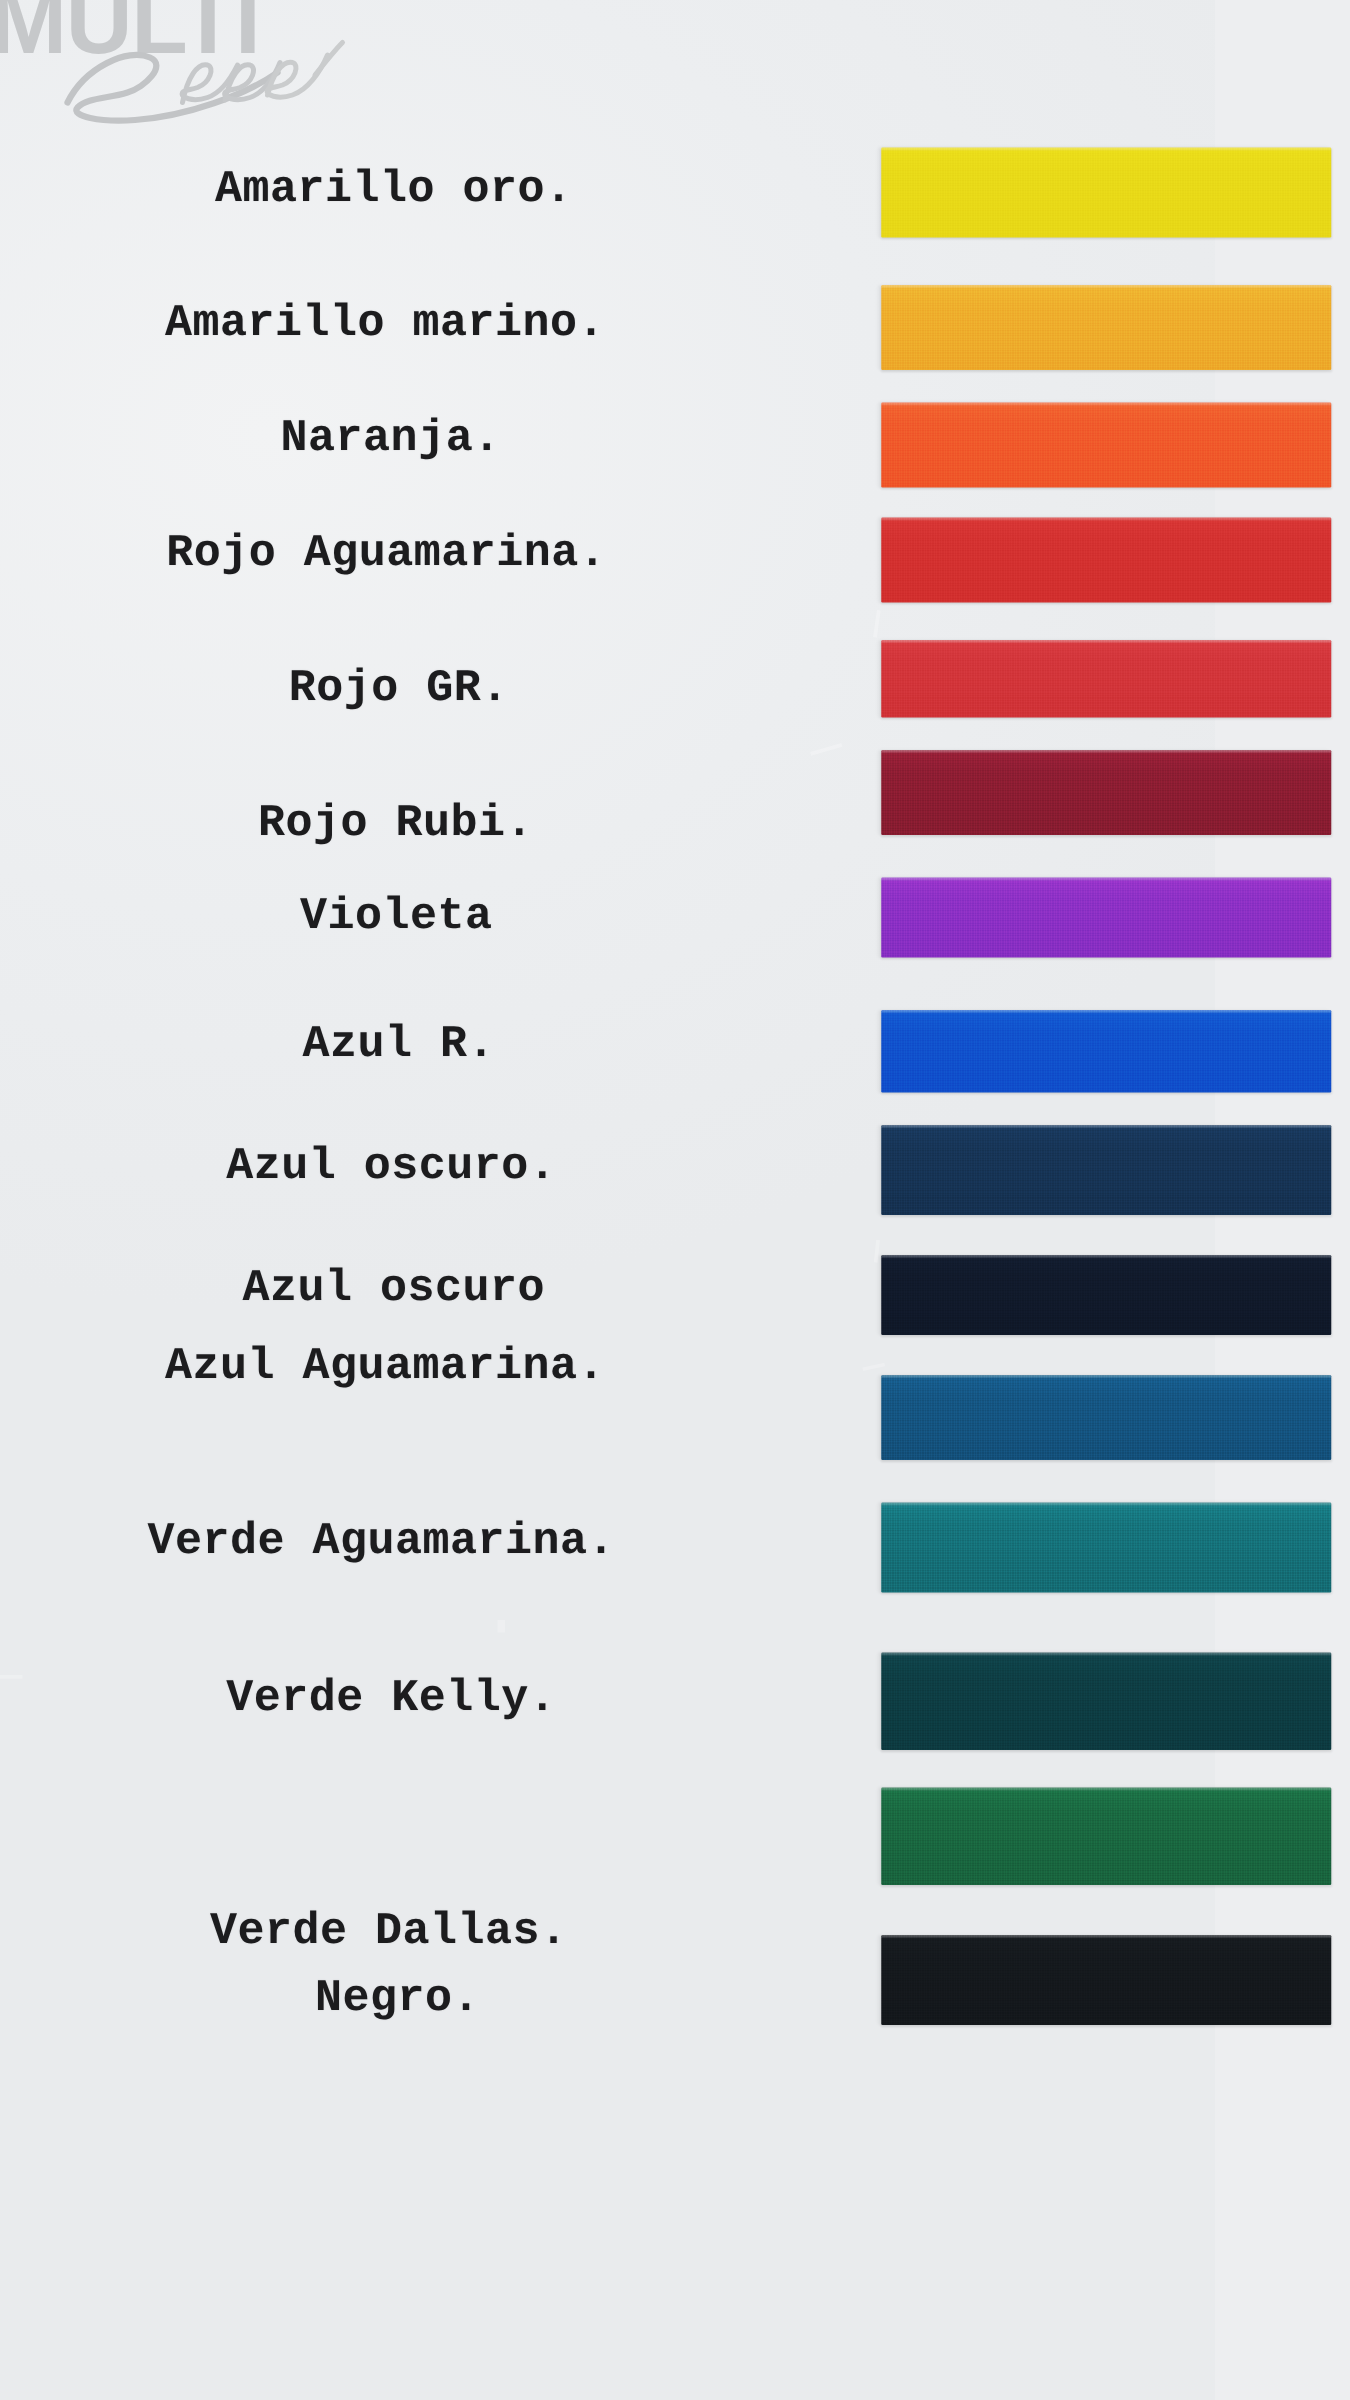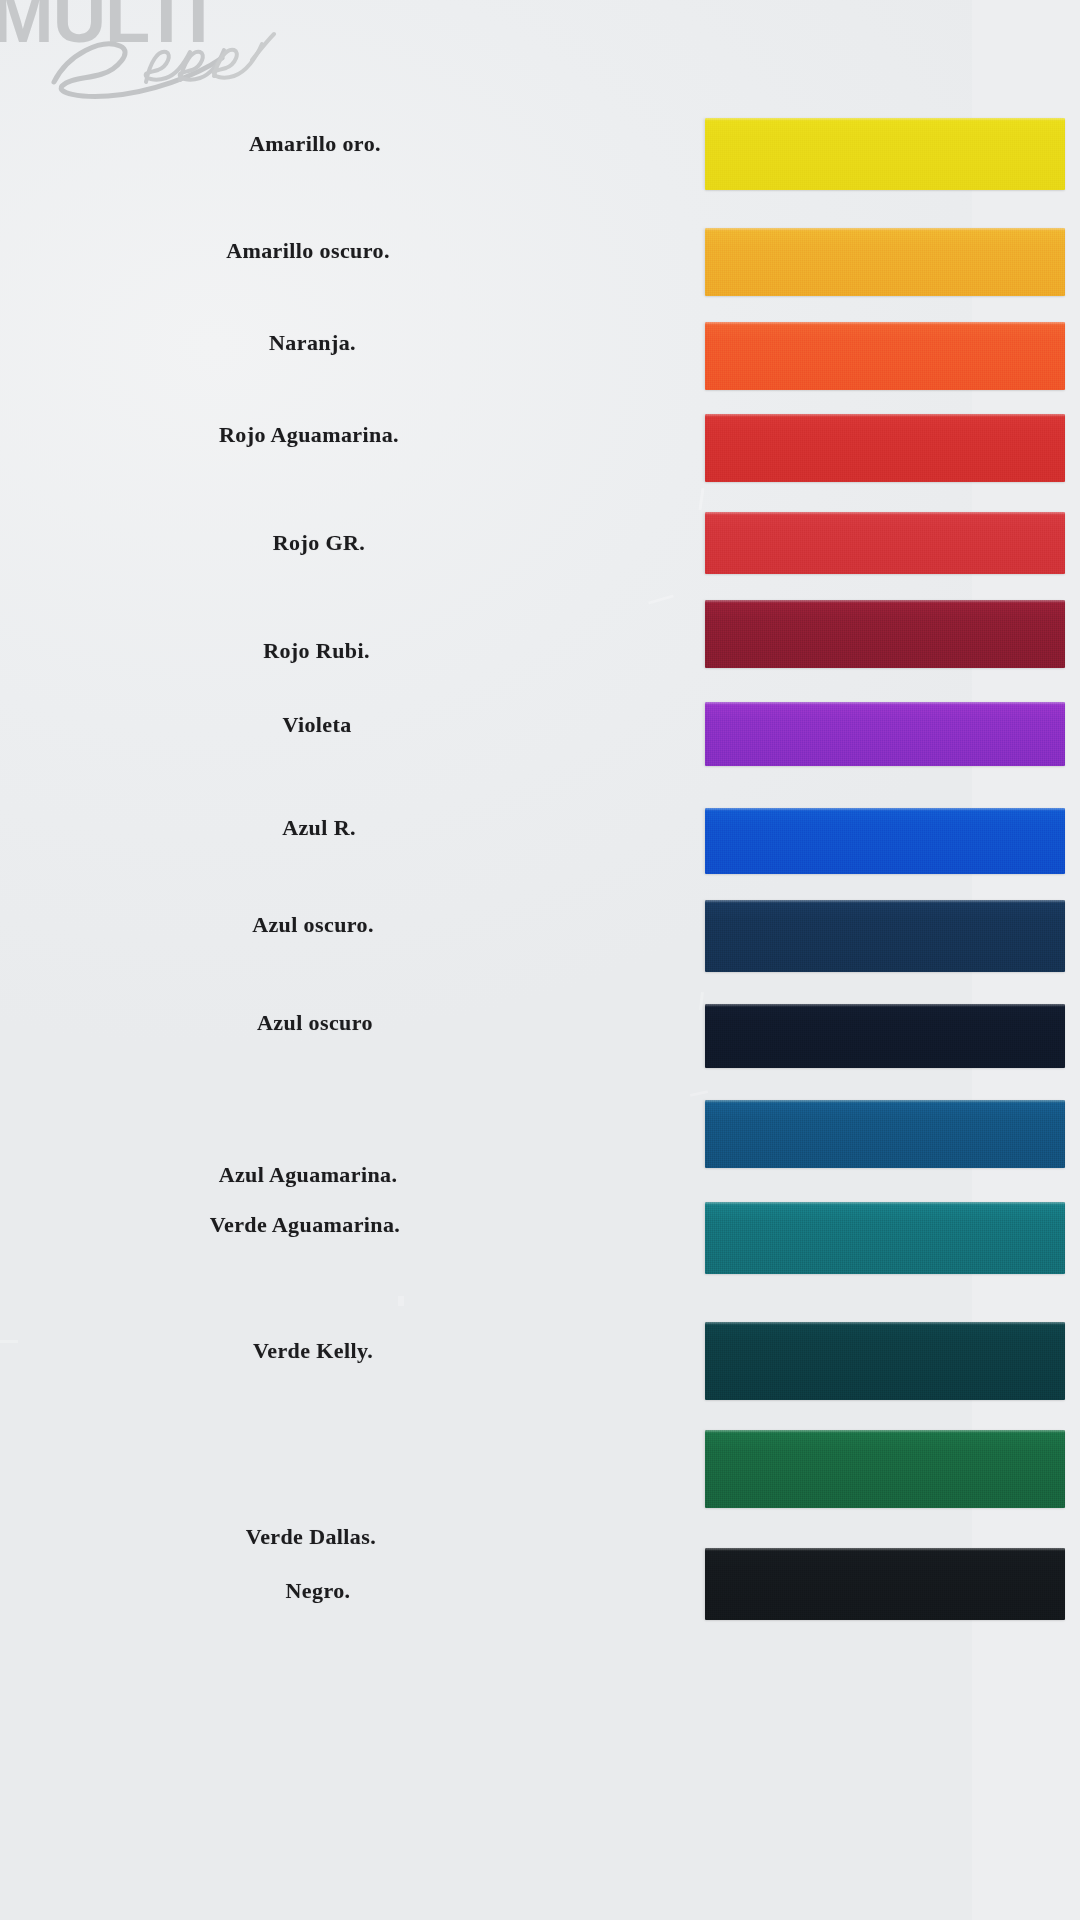--- a/index.html
+++ b/index.html
@@ -59,23 +59,23 @@
   }
   .label-cell {
     position:absolute;
     left:0;
     width:690px;
     text-align:center;
     padding-right:60px;
   }
   .label {
     display:inline-block;
-    font-family:Liberation Serif, serif;
+    font-family:Liberation Mono, monospace;
     font-weight:bold;
-    font-size:22px;
+    font-size:36px;
     letter-spacing:0.4px;
     color:#1c1c1e;
     white-space:nowrap;
     text-shadow:0 0 1px rgba(120,120,125,0.35);
   }
   .swatch-cell {
     position:absolute;
     left:705px;
     width:360px;
   }
@@ -142,21 +142,21 @@
   <div class="crease" style="left:398px;top:1296px;width:6px;height:10px;opacity:.45;"></div>
 
   <div class="rows" id="rows-container">
       <div class="row" style="top: 0px;">
         <div class="label-cell" style="top: 131px;"><span class="label" style="margin-left: 0px;">Amarillo oro.</span></div>
         <div class="swatch-cell" style="top: 118px;">
           <div class="swatch" style="height: 72px; background: rgb(232, 217, 23);"></div>
         </div>
       </div>
       <div class="row" style="top: 0px;">
-        <div class="label-cell" style="top: 238px;"><span class="label" style="margin-left: -14px;">Amarillo oscuro.</span></div>
+        <div class="label-cell" style="top: 238px;"><span class="label" style="margin-left: -14px;">Amarillo marino.</span></div>
         <div class="swatch-cell" style="top: 228px;">
           <div class="swatch" style="height: 68px; background: rgb(238, 172, 43);"></div>
         </div>
       </div>
       <div class="row" style="top: 0px;">
         <div class="label-cell" style="top: 330px;"><span class="label" style="margin-left: -5px;">Naranja.</span></div>
         <div class="swatch-cell" style="top: 322px;">
           <div class="swatch" style="height: 68px; background: rgb(240, 88, 42);"></div>
         </div>
       </div>
@@ -196,21 +196,21 @@
           <div class="swatch" style="height: 72px; background: rgb(22, 51, 84);"></div>
         </div>
       </div>
       <div class="row" style="top: 0px;">
         <div class="label-cell" style="top: 1010px;"><span class="label" style="margin-left: 0px;">Azul oscuro</span></div>
         <div class="swatch-cell" style="top: 1004px;">
           <div class="swatch" style="height: 64px; background: rgb(16, 25, 42);"></div>
         </div>
       </div>
       <div class="row" style="top: 0px;">
-        <div class="label-cell" style="top: 1162px;"><span class="label" style="margin-left: -14px;">Azul Aguamarina.</span></div>
+        <div class="label-cell" style="top: 1072px;"><span class="label" style="margin-left: -14px;">Azul Aguamarina.</span></div>
         <div class="swatch-cell" style="top: 1100px;">
           <div class="swatch" style="height: 68px; background: rgb(20, 83, 127);"></div>
         </div>
       </div>
       <div class="row" style="top: 0px;">
         <div class="label-cell" style="top: 1212px;"><span class="label" style="margin-left: -20px;">Verde Aguamarina.</span></div>
         <div class="swatch-cell" style="top: 1202px;">
           <div class="swatch" style="height: 72px; background: rgb(21, 112, 120);"></div>
         </div>
       </div>

